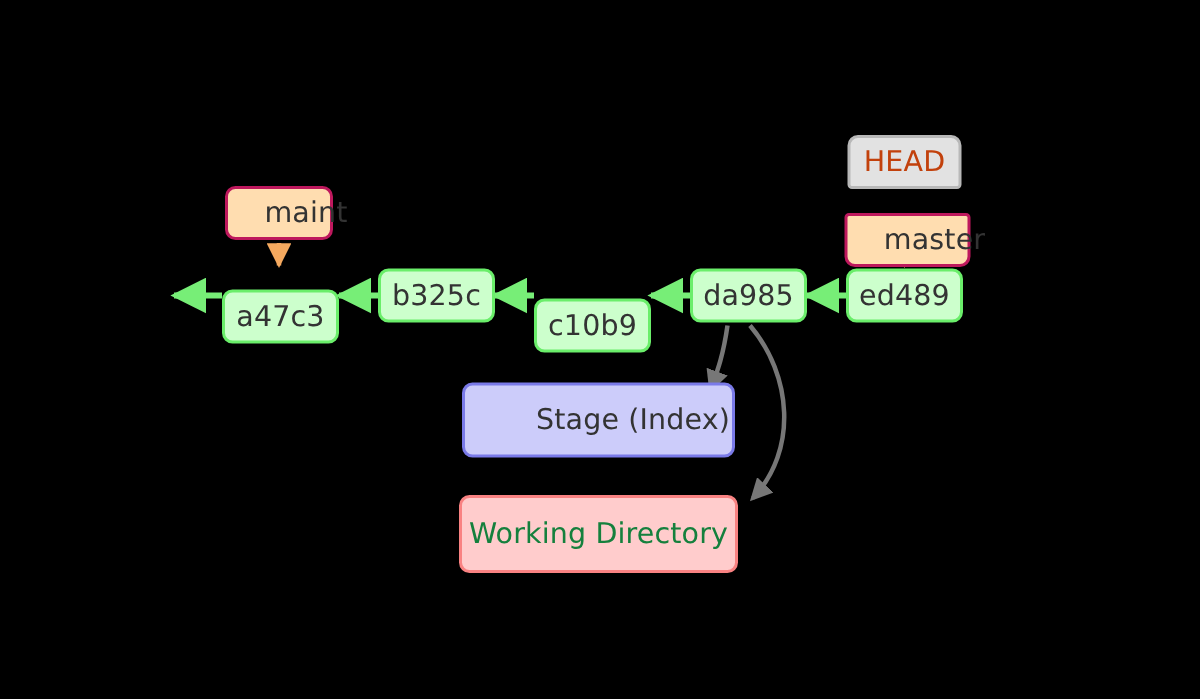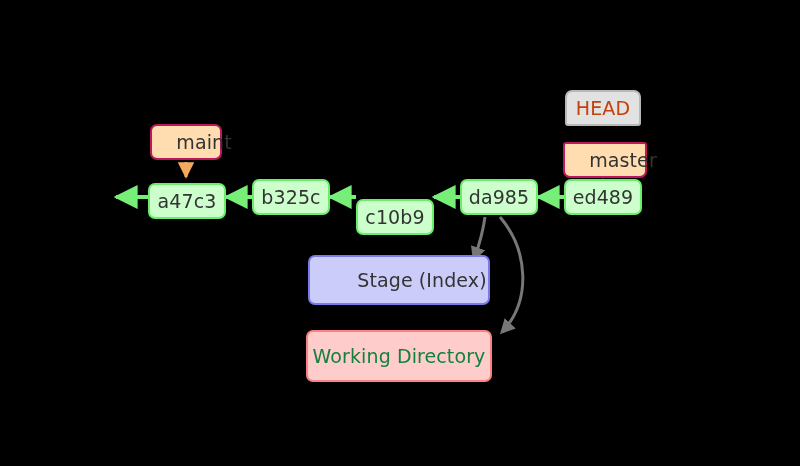--- a/index.html
+++ b/index.html
@@ -131,21 +131,21 @@
     <span>maint</span>
   </div>
 
   <div class="node head" style="left:565px; top:90px; width:76px;">
     <span>HEAD</span>
   </div>
   <div class="node branch head-stacked" style="left:563px; top:142px; width:84px;">
     <span>master</span>
   </div>
 
-  <div class="node commit" style="left:148px; top:183px; width:78px;">
+  <div class="node commit" style="left:148px; top:193px; width:78px;">
     <span>a47c3</span>
   </div>
   <div class="node commit" style="left:252px; top:179px; width:78px;">
     <span>b325c</span>
   </div>
   <div class="node commit" style="left:356px; top:179px; width:78px;margin-top:20px;">
     <span>c10b9</span>
   </div>
   <div class="node commit" style="left:460px; top:179px; width:78px;align-items:center;">
     <span>da985</span>

